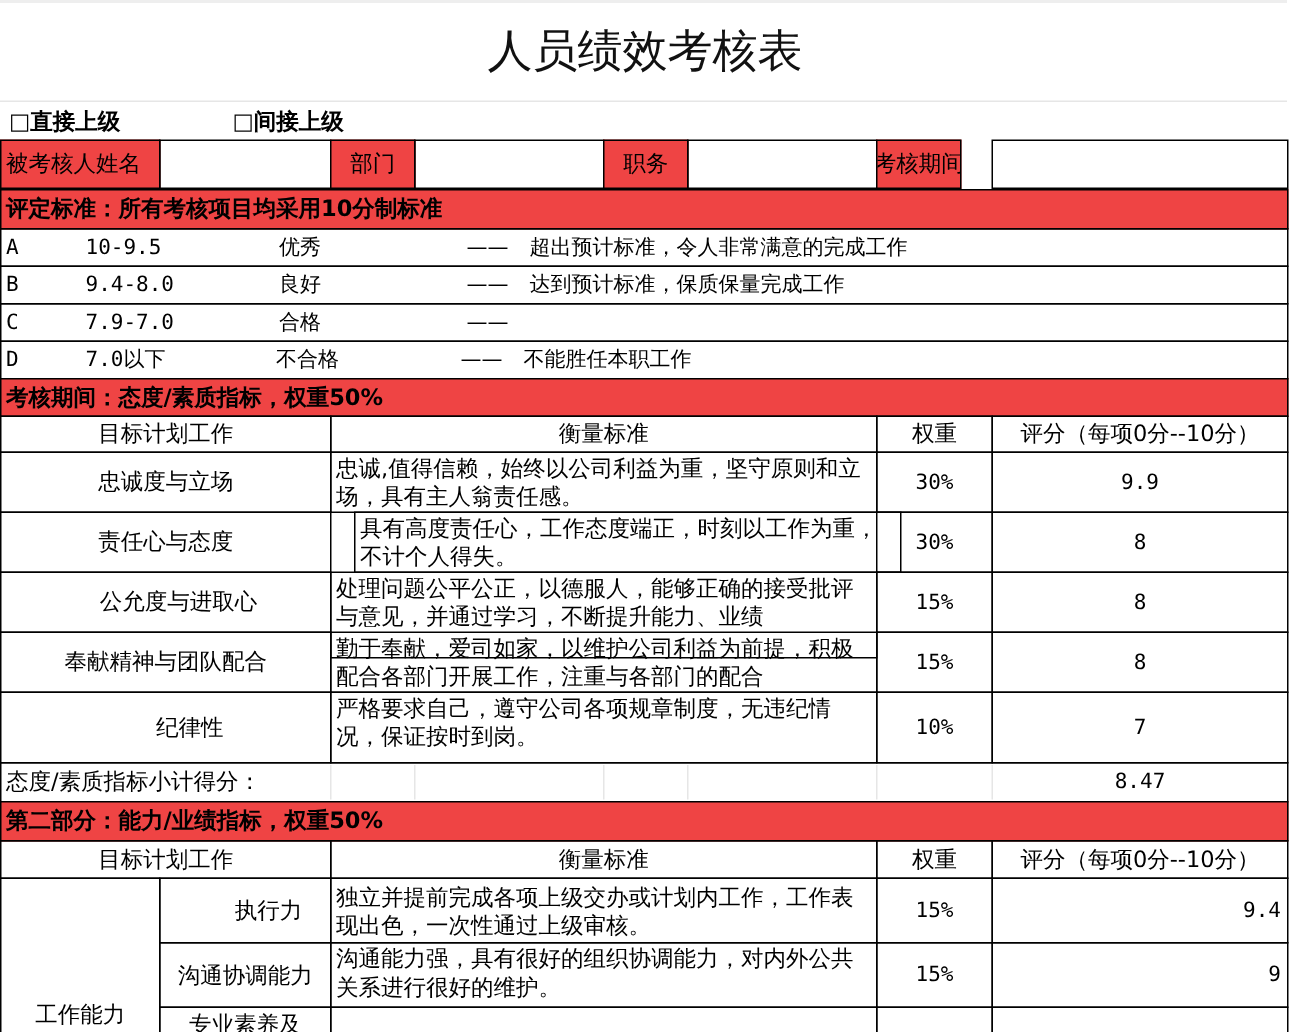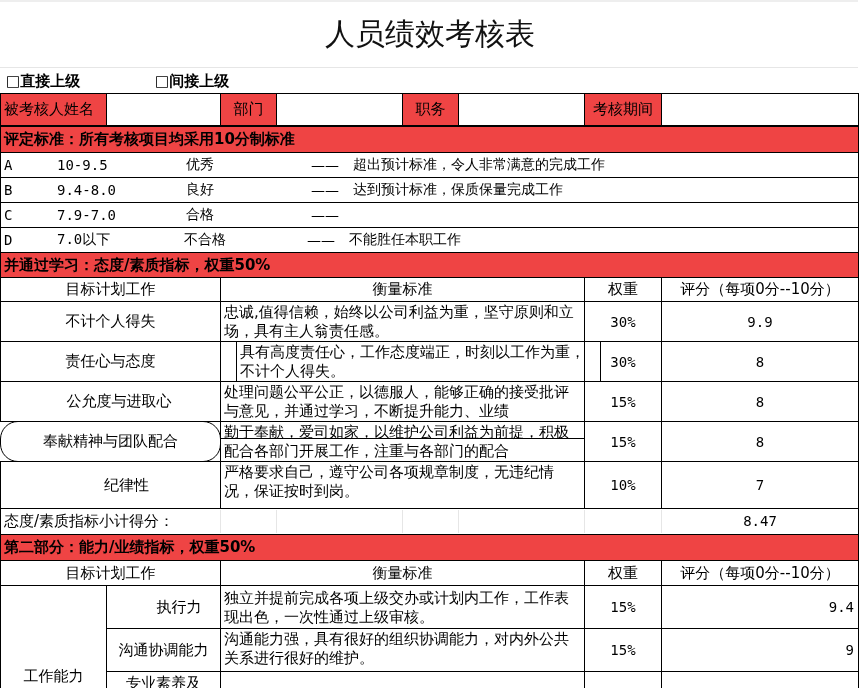--- a/index.html
+++ b/index.html
@@ -27,21 +27,21 @@
 
 <div class="abs checks" style="left:6px;">□直接上级</div>
 <div class="abs checks" style="left:155px;">□间接上级</div>
 
 <div class="cell grey left" style="left:0;top:93px;width:107px;height:33px;">被考核人姓名</div>
 <div class="cell" style="left:106px;top:93px;width:115px;height:33px;"></div>
 <div class="cell grey center" style="left:220px;top:93px;width:57px;height:33px;">部门</div>
 <div class="cell" style="left:276px;top:93px;width:127px;height:33px;"></div>
 <div class="cell grey center" style="left:402px;top:93px;width:57px;height:33px;">职务</div>
 <div class="cell" style="left:458px;top:93px;width:127px;height:33px;"></div>
-<div class="cell grey center" style="left:584px;top:93px;width:78px;height:33px;">考核期间</div>
+<div class="cell grey center" style="left:584px;top:93px;width:57px;height:33px;">考核期间</div>
 <div class="cell" style="left:661px;top:93px;width:198px;height:33px;"></div>
 
 <div class="cell grey left bold" style="left:0;top:126px;width:859px;height:27px;">评定标准：所有考核项目均采用10分制标准</div>
 
 <div class="cell" style="left:0;top:152px;width:859px;height:26px;">
   <span class="grade mono" style="left:3px;">A</span>
   <span class="grade mono" style="left:56px;">10-9.5</span>
   <span class="grade" style="left:185px;">优秀</span>
   <span class="grade" style="left:310px;">——</span>
   <span class="grade" style="left:352px;">超出预计标准，令人非常满意的完成工作</span>
@@ -60,43 +60,43 @@
   <span class="grade" style="left:310px;">——</span>
 </div>
 <div class="cell" style="left:0;top:227px;width:859px;height:26px;">
   <span class="grade mono" style="left:3px;">D</span>
   <span class="grade mono" style="left:56px;">7.0以下</span>
   <span class="grade" style="left:183px;">不合格</span>
   <span class="grade" style="left:306px;">——</span>
   <span class="grade" style="left:348px;">不能胜任本职工作</span>
 </div>
 
-<div class="cell grey left bold" style="left:0;top:252px;width:859px;height:26px;">并通过学习：态度/素质指标，权重50%</div>
+<div class="cell grey left bold" style="left:0;top:252px;width:859px;height:26px;">考核期间：态度/素质指标，权重50%</div>
 
 <div class="cell center" style="left:0;top:277px;width:221px;height:25px;">目标计划工作</div>
 <div class="cell center" style="left:220px;top:277px;width:365px;height:25px;">衡量标准</div>
 <div class="cell center" style="left:584px;top:277px;width:78px;height:25px;">权重</div>
 <div class="cell center" style="left:661px;top:277px;width:198px;height:25px;">评分（每项0分--10分）</div>
 
-<div class="cell center" style="left:0;top:301px;width:221px;height:41px;">不计个人得失</div>
+<div class="cell center" style="left:0;top:301px;width:221px;height:41px;">忠诚度与立场</div>
 <div class="cell wrap" style="left:220px;top:301px;width:365px;height:41px;">忠诚,值得信赖，始终以公司利益为重，坚守原则和立场，具有主人翁责任感。</div>
 <div class="cell center mono" style="left:584px;top:301px;width:78px;height:41px;">30%</div>
 <div class="cell center mono" style="left:661px;top:301px;width:198px;height:41px;">9.9</div>
 
 <div class="cell center" style="left:0;top:341px;width:221px;height:41px;">责任心与态度</div>
 <div class="cell wrap" style="left:236px;top:341px;width:365px;height:41px;">具有高度责任心，工作态度端正，时刻以工作为重，不计个人得失。</div>
 <div class="cell center mono" style="left:584px;top:341px;width:78px;height:41px;">30%</div>
 <div class="cell center mono" style="left:661px;top:341px;width:198px;height:41px;">8</div>
 
 <div class="cell center" style="left:0;top:381px;width:221px;height:41px;padding-left:17px;">公允度与进取心</div>
 <div class="cell wrap" style="left:220px;top:381px;width:365px;height:58px;">处理问题公平公正，以德服人，能够正确的接受批评与意见，并通过学习，不断提升能力、业绩</div>
 <div class="cell center mono" style="left:584px;top:381px;width:78px;height:41px;">15%</div>
 <div class="cell center mono" style="left:661px;top:381px;width:198px;height:41px;">8</div>
 
-<div class="cell center" style="left:0;top:421px;width:221px;height:41px;border-radius:18px;">奉献精神与团队配合</div>
+<div class="cell center" style="left:0;top:421px;width:221px;height:41px;">奉献精神与团队配合</div>
 <div class="cell wrap" style="left:220px;top:421px;width:365px;height:41px;">勤于奉献，爱司如家，以维护公司利益为前提，积极配合各部门开展工作，注重与各部门的配合</div>
 <div class="cell center mono" style="left:584px;top:421px;width:78px;height:41px;">15%</div>
 <div class="cell center mono" style="left:661px;top:421px;width:198px;height:41px;">8</div>
 
 <div class="cell center" style="left:0;top:461px;width:221px;height:48px;padding-left:32px;">纪律性</div>
 <div class="cell wrap" style="left:220px;top:461px;width:365px;height:48px;">严格要求自己，遵守公司各项规章制度，无违纪情况，保证按时到岗。</div>
 <div class="cell center mono" style="left:584px;top:461px;width:78px;height:48px;">10%</div>
 <div class="cell center mono" style="left:661px;top:461px;width:198px;height:48px;">7</div>
 
 <div class="cell left" style="left:0;top:508px;width:859px;height:27px;border-bottom:1px solid #000;">

